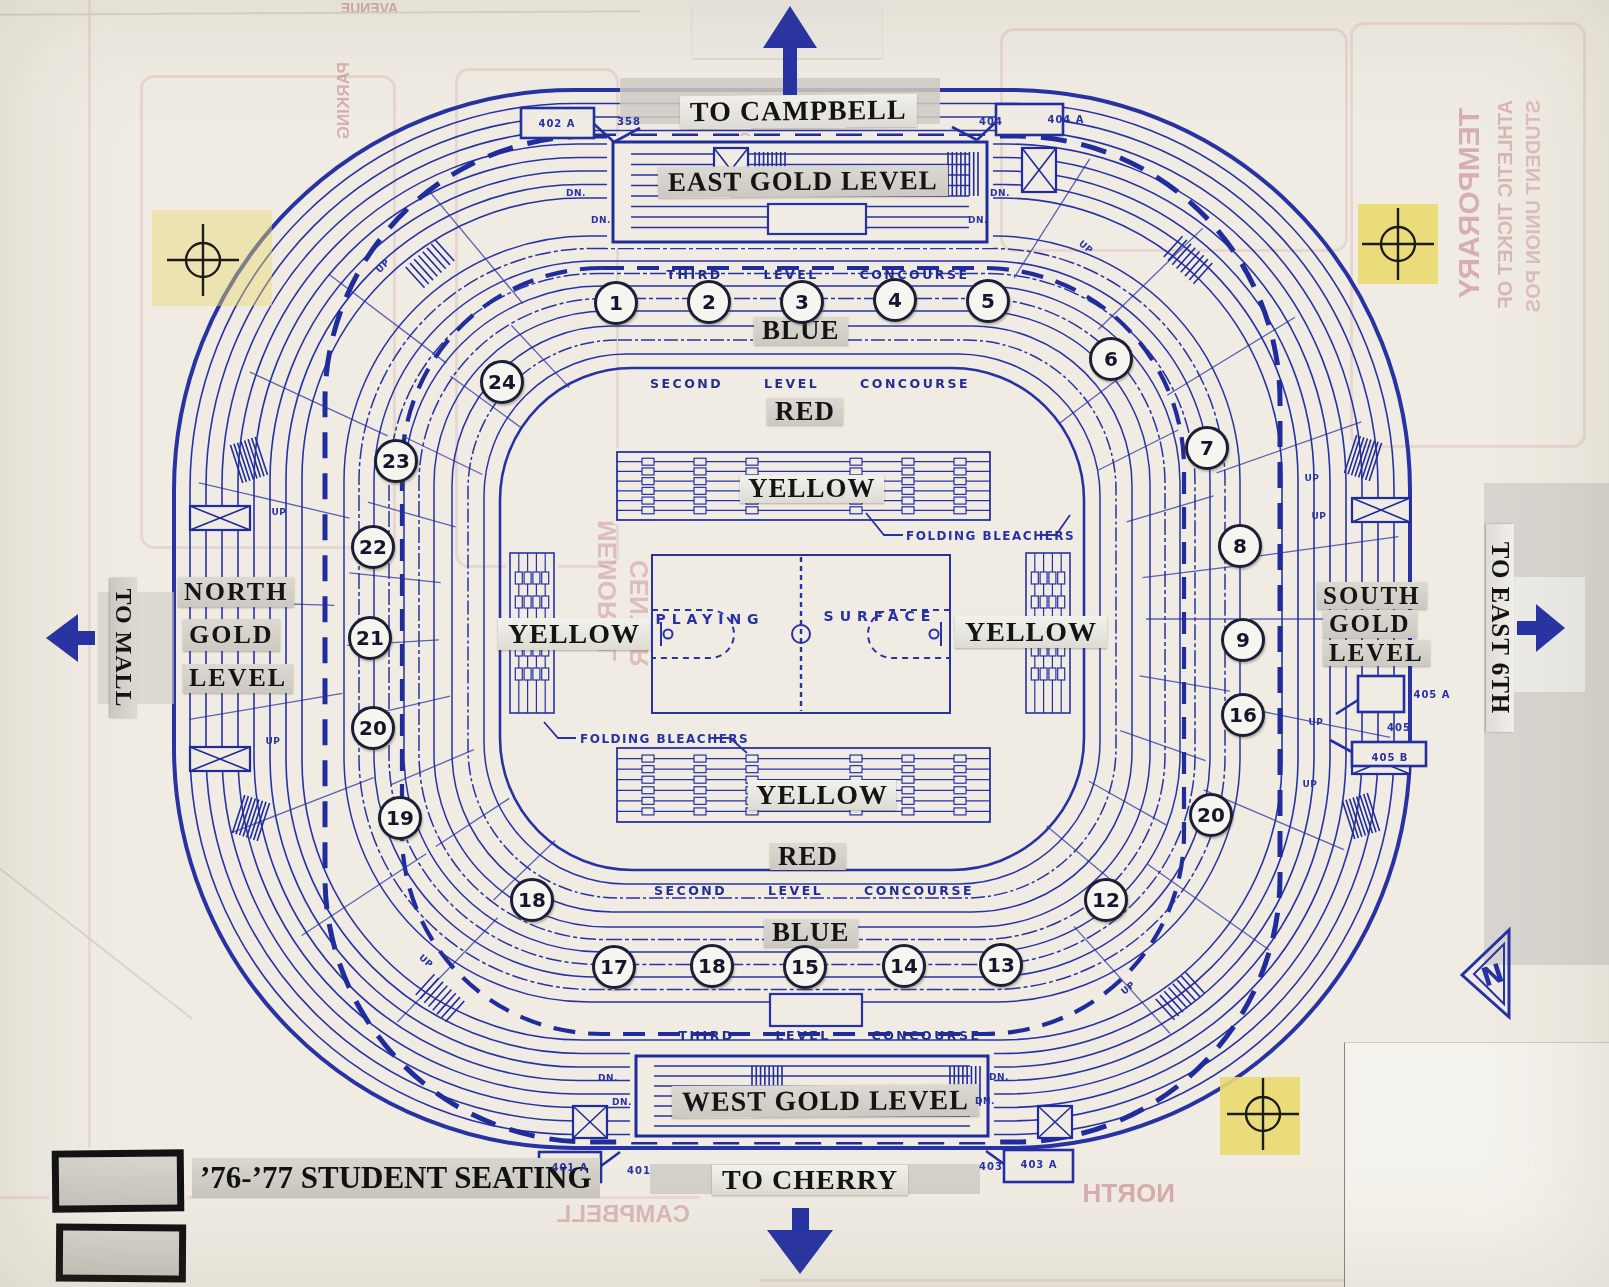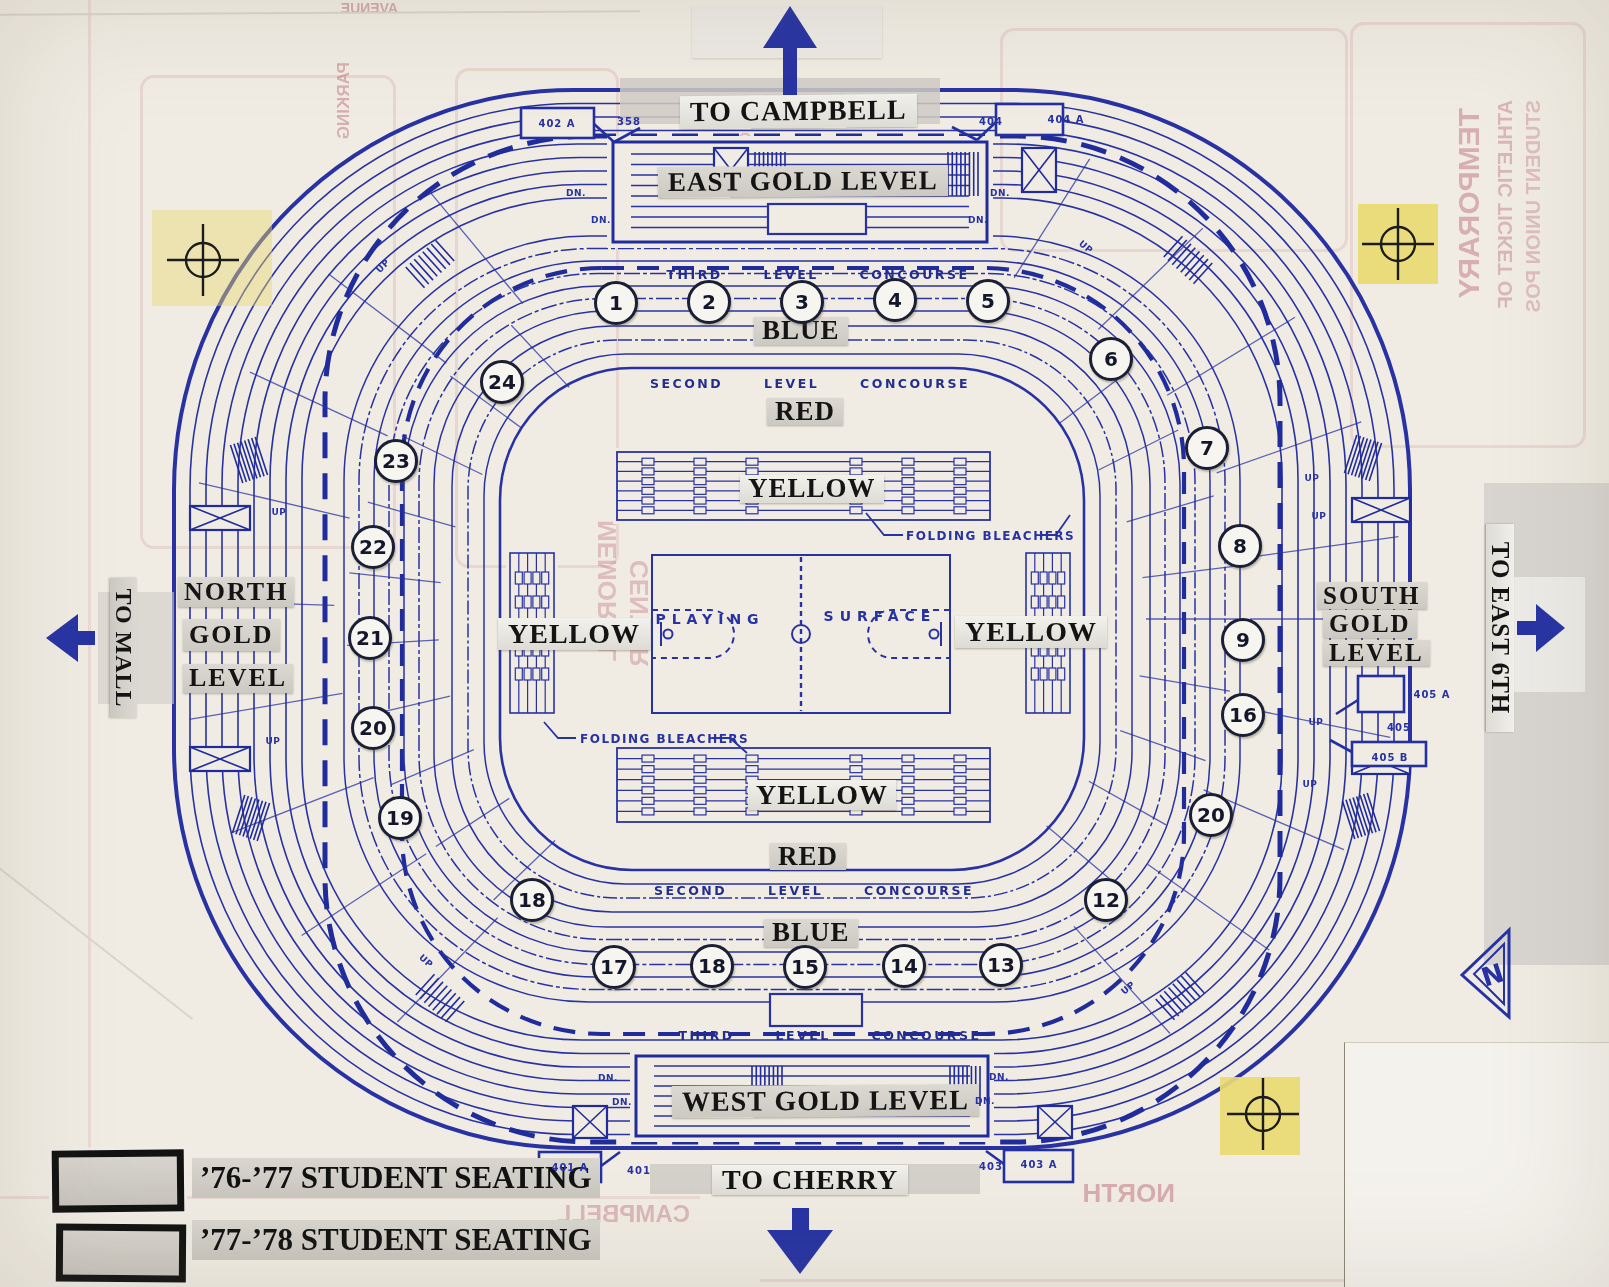--- a/index.html
+++ b/index.html
@@ -554,21 +554,20 @@
   <div class="plabel stack" style="left:1317px;top:582px;height:27px;padding:0 6px;font-size:25px">SOUTH</div>
   <div class="plabel stack" style="left:1323px;top:610px;height:28px;padding:0 6px;font-size:25px">GOLD</div>
   <div class="plabel stack" style="left:1323px;top:640px;height:26px;padding:0 6px;font-size:25px">LEVEL</div>
 
   <div class="plabel vlabel" style="left:137px;top:578px;width:140px;height:27px;font-size:24px">TO MALL</div>
   <div class="plabel vlabel white" style="left:1514px;top:524px;width:208px;height:28px;font-size:25px">TO EAST 6TH</div>
 
   <div class="legendbox" style="left:52px;top:1150px;width:118px;height:48px;transform:rotate(-.6deg)"></div>
   <div class="legendbox" style="left:56px;top:1224px;width:116px;height:44px;transform:rotate(.4deg)"></div>
   <div class="legendtext" style="left:192px;top:1158px">’76-’77 STUDENT SEATING</div>
-  <div class="legendtext" style="left:192px;top:1220px">’77-’78 STUDENT SEATING</div>
 
   <div class="lyr" id="door-layer">
       <div class="door" style="left: 557px; top: 123px;">402 A</div>
       <div class="door" style="left: 629px; top: 121px;">358</div>
       <div class="door" style="left: 991px; top: 121px;">404</div>
       <div class="door" style="left: 1066px; top: 119px;">404 A</div>
       <div class="door" style="left: 570px; top: 1167px;">401 A</div>
       <div class="door" style="left: 639px; top: 1170px;">401</div>
       <div class="door" style="left: 991px; top: 1166px;">403</div>
       <div class="door" style="left: 1039px; top: 1164px;">403 A</div>

